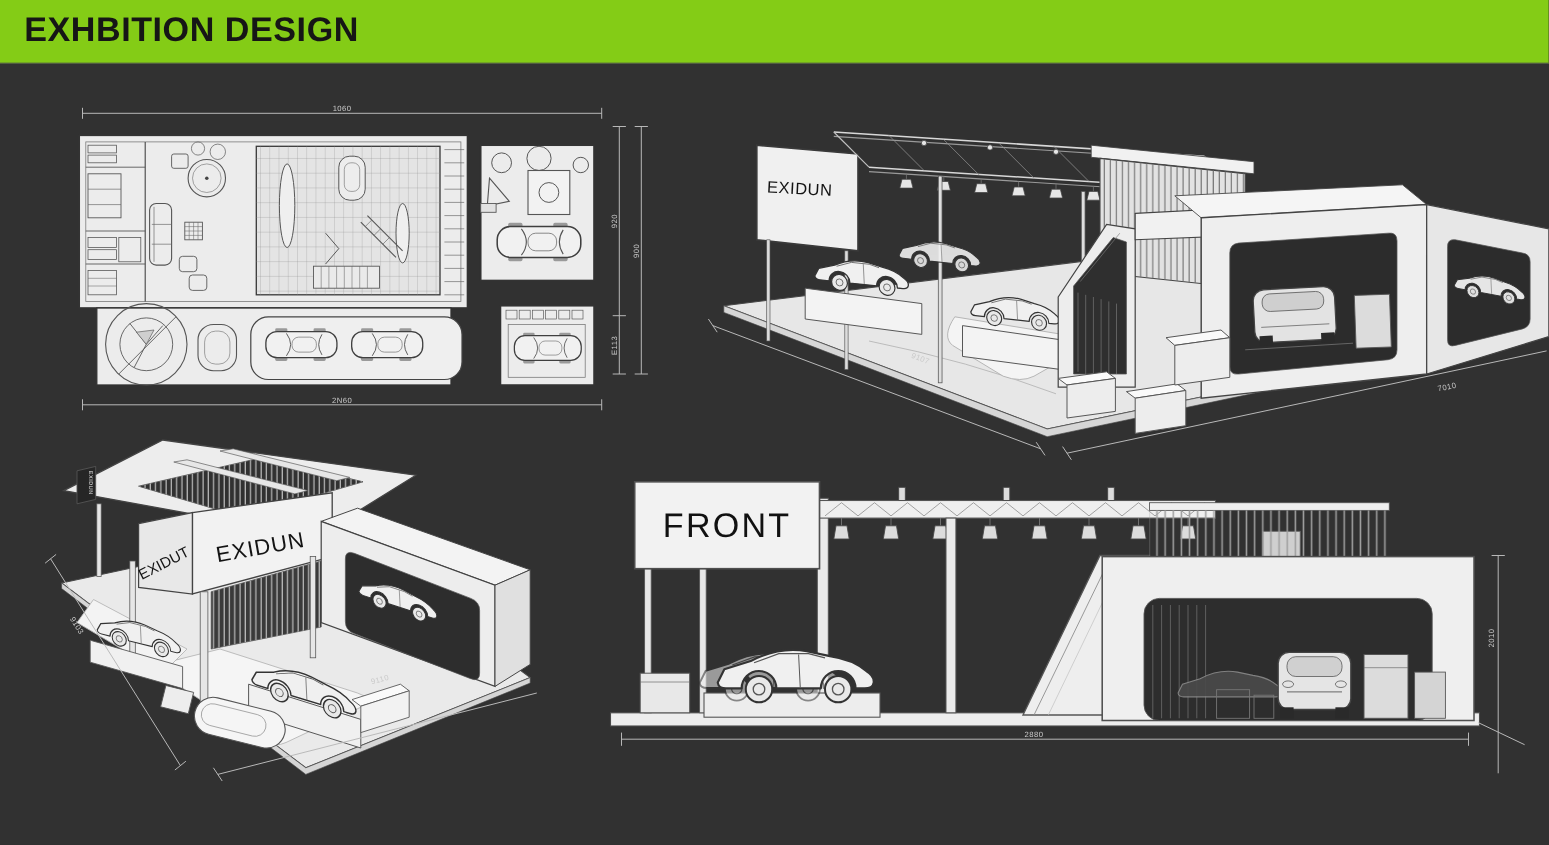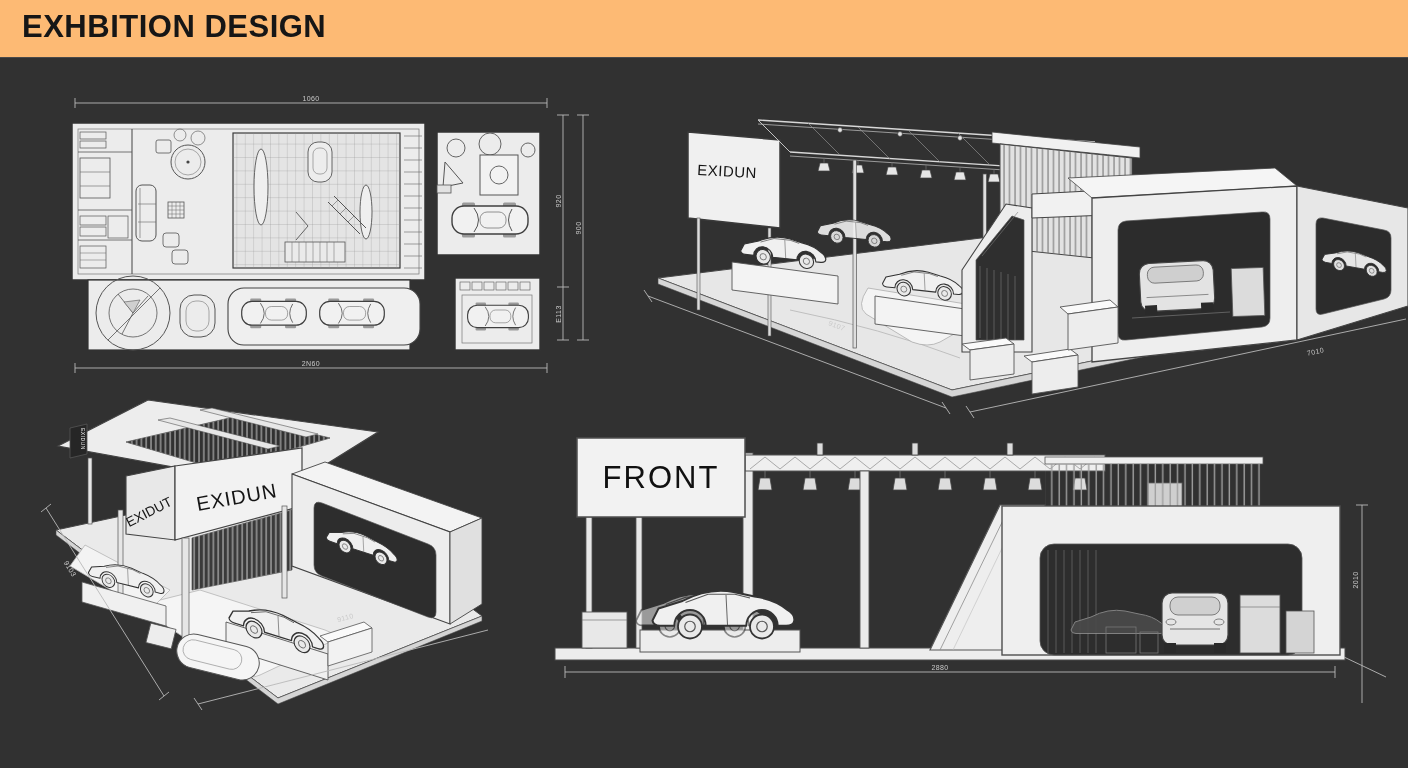--- a/index.html
+++ b/index.html
@@ -3,21 +3,21 @@
 <meta charset="utf-8">
 <style>
   html,body{margin:0;padding:0;}
   body{
     width:1408px;height:768px;overflow:hidden;position:relative;
     background:#313131;
     font-family:"Liberation Sans", sans-serif;
   }
   .slide-header{
     position:absolute;left:0;top:0;width:1408px;height:57px;
-    background:#fdba74;border-bottom:1px solid #4a4a4a;
+    background:#84cc16;border-bottom:1px solid #4a4a4a;
   }
   .slide-title{
     position:absolute;left:22px;top:9px;
     font-size:31px;font-weight:600;letter-spacing:.5px;color:#161616;
     font-family:"Liberation Sans", sans-serif;
   }
   .panel{position:absolute;}
   svg text{font-family:"Liberation Sans", sans-serif;}
   .dim-text{fill:#c9c9c9;font-size:7px;letter-spacing:.4px;}
   .dim-line{stroke:#b9b9b9;stroke-width:.9;fill:none;}

